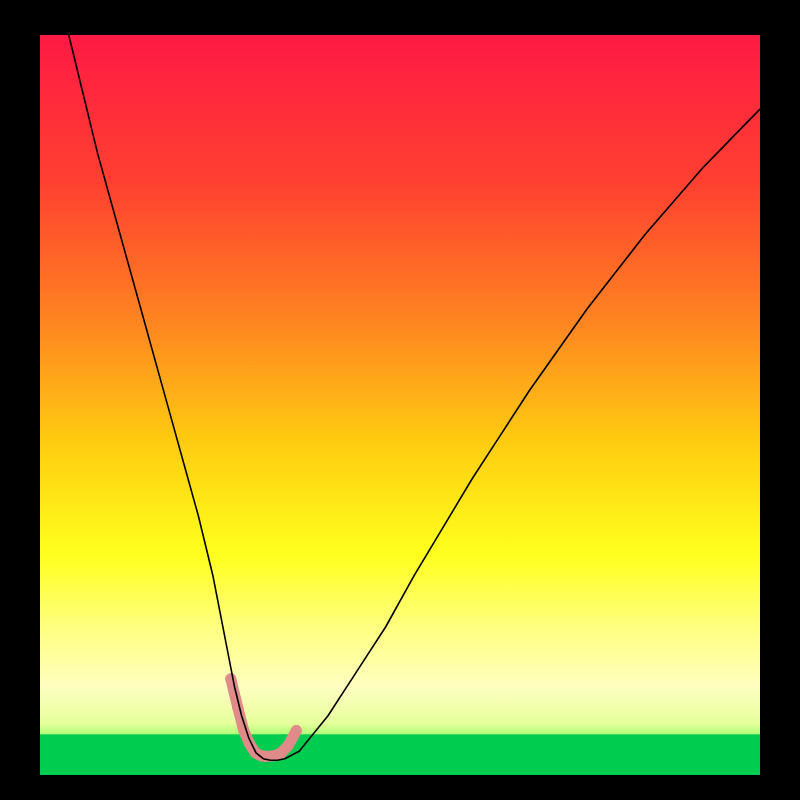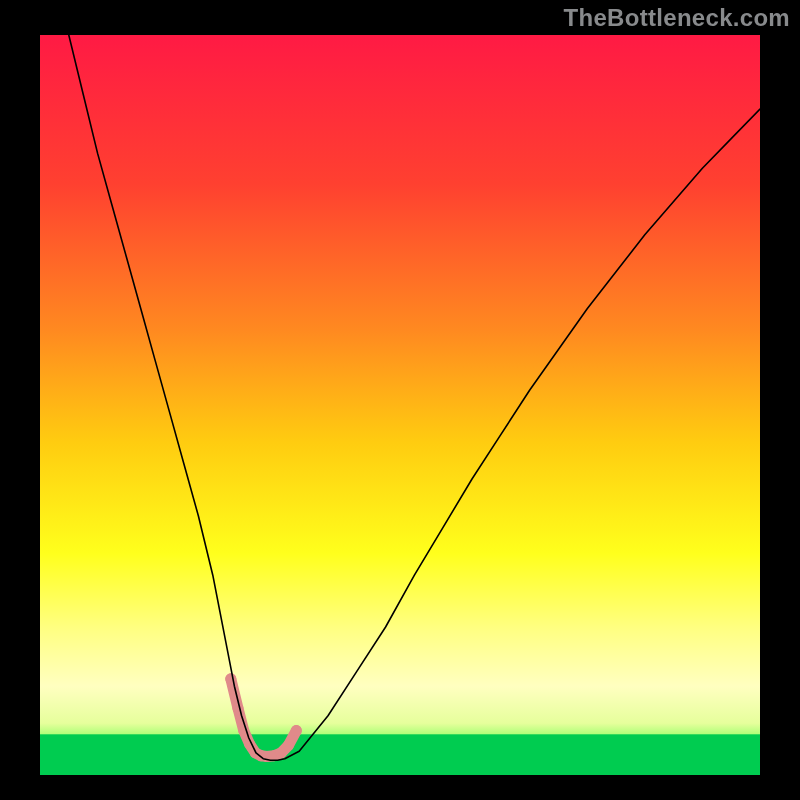--- a/index.html
+++ b/index.html
@@ -34,21 +34,20 @@
     width: 800px;
     height: 800px;
     display: block;
   }
 </style>
 </head>
 <body>
 
 <div class="frame">
 
-  <div class="watermark">TheBottleneck.com</div>
 
   <svg class="plot" viewBox="0 0 800 800" preserveAspectRatio="none">
     <defs>
       <linearGradient id="bg-grad" x1="0" y1="0" x2="0" y2="1">
           <stop offset="0%" stop-color="#ff1a44"></stop>
           <stop offset="20%" stop-color="#ff4030"></stop>
           <stop offset="40%" stop-color="#ff8a20"></stop>
           <stop offset="55.00000000000001%" stop-color="#ffcc10"></stop>
           <stop offset="70%" stop-color="#ffff1c"></stop>
           <stop offset="80%" stop-color="#ffff80"></stop>

